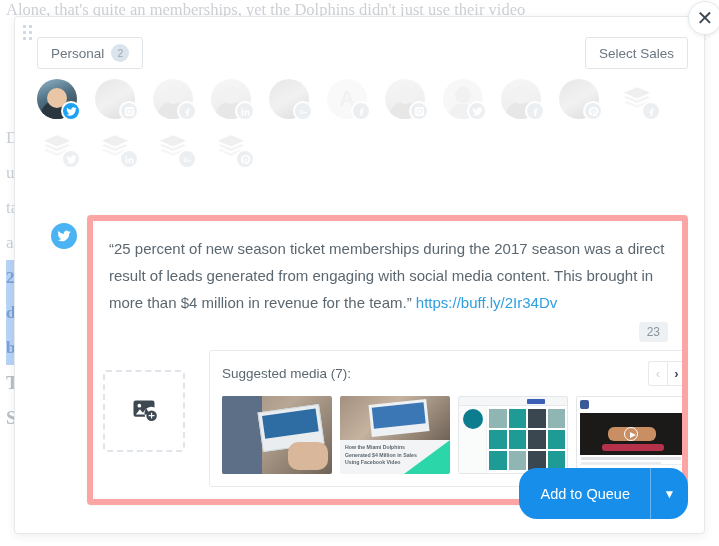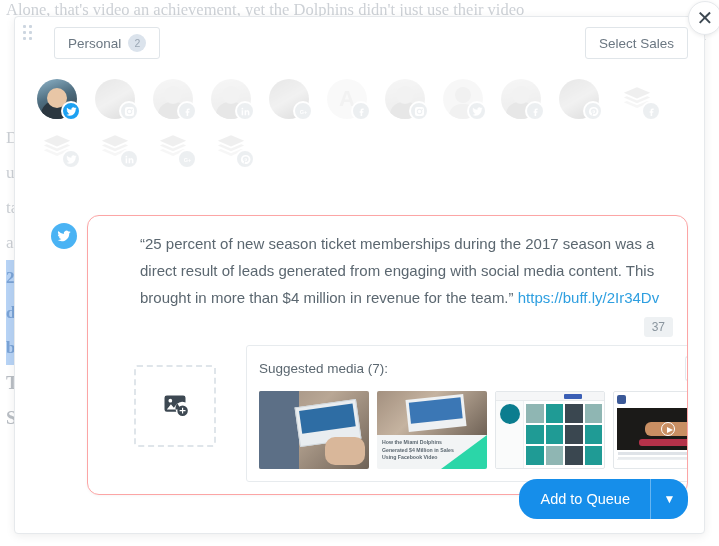--- a/index.html
+++ b/index.html
@@ -87,24 +87,24 @@
     color: #3d4852;
     font-size: 20px;
     line-height: 1;
     cursor: pointer;
     box-shadow: 0 1px 4px rgba(0,0,0,.08);
   }
 
   
   .top-bar {
     position: absolute;
-    left: 17px; top: 10px; right: 0;
+    left: 0; top: 10px; right: 0;
     height: 42px;
     padding: 0 16px 0 22px;
-    display: flex; align-items: flex-start;
+    display: flex; align-items: flex-end;
   }
   .btn-outline {
     height: 32px;
     padding: 0 13px;
     background: #ffffff;
     border: 1px solid #e0e5e9;
     border-radius: 3px;
     color: #6b7782;
     font-size: 13.5px;
     display: inline-flex; align-items: center; gap: 7px;
@@ -220,25 +220,24 @@
     background: #4ab3f4;
     display: flex; align-items: center; justify-content: center;
     flex: 0 0 26px;
     margin-top: 8px;
   }
   .composer-avatar svg { width: 14px; height: 14px; fill: #fff; }
 
   .composer {
     flex: 1;
     background: #ffffff;
-    border: 1px solid #fca5a5;
-    border-radius: 12px;
+    border: 6px solid #fca5a5;
+    border-radius: 4px;
     box-shadow: 0 1px 3px rgba(0,0,0,.04);
     overflow: hidden;
-    padding-left: 36px;
   }
   .composer-text {
     padding: 14px 16px 4px 16px;
     font-size: 15px;
     line-height: 27px;
     color: #5b6770;
   }
   .composer-text a { color: #2e9fe0; text-decoration: none; }
   .char-row {
     display: flex; justify-content: flex-end;
@@ -248,21 +247,21 @@
     background: #eef1f3;
     color: #8a959e;
     font-size: 12px;
     border-radius: 3px;
     padding: 3px 8px;
   }
 
   
   .media-zone {
     display: flex;
-    gap: 16px;
+    gap: 10px;
     padding: 0 10px 12px 10px;
     align-items: flex-start;
   }
   .upload-box {
     width: 82px; height: 82px;
     border: 2px dashed #dfe5ea;
     border-radius: 3px;
     display: flex; align-items: center; justify-content: center;
     margin: 20px 14px 0 0;
     flex: 0 0 82px;
@@ -362,21 +361,21 @@
   .t4 .fbar { position:absolute; left:3px; bottom:3px; right:3px; height:6px; border-top:1px solid #eceff1; }
 
   
   .footer {
     position: absolute;
     left: 0; right: 16px; bottom: 14px;
     display: flex; justify-content: flex-end;
   }
   .queue-btn {
     display: flex;
-    height: 40px;
+    height: 51px;
     border-radius: 18px;
     overflow: hidden;
     background: #168eea;
     cursor: pointer;
   }
   .queue-label {
     display: flex; align-items: center;
     padding: 0 20px 0 22px;
     color: #ffffff;
     font-size: 14.5px;
@@ -386,21 +385,21 @@
     width: 38px;
     border-left: 1px solid rgba(255,255,255,.35);
     color: #ffffff;
     font-size: 12px;
   }
 </style>
 </head>
 <body>
 
 <div class="page-bg">
-  <div class="bg-line bg-top">Alone, that's video an achievement, yet the Dolphins didn't just use their video</div>
+  <div class="bg-line bg-top">Alone, that's quite an memberships, yet the Dolphins didn't just use their video</div>
   <div class="bg-left-col">
     <div>D</div>
       <div>us</div>
       <div>ta</div>
       <div>an</div>
     <div class="bg-sel">2</div>
       <div class="bg-sel">di</div>
       <div class="bg-sel">b</div>
     <div class="bg-head">T</div>
       <div class="bg-head">S</div>
@@ -599,21 +598,21 @@
     <div class="composer-avatar">
       <svg viewBox="0 0 24 24">
           <path d="M23 4.9c-.8.4-1.7.7-2.6.8 1-.6 1.7-1.5 2-2.6-.9.5-1.9.9-2.9 1.1a4.6 4.6 0 0 0-7.8 4.2A13 13 0 0 1 2.2 3.6a4.6 4.6 0 0 0 1.4 6.1c-.7 0-1.4-.2-2-.5v.1c0 2.2 1.5 4 3.6 4.5-.6.2-1.3.2-2 .1a4.6 4.6 0 0 0 4.3 3.2A9.2 9.2 0 0 1 1 19c2 1.3 4.4 2 7 2 8.4 0 13-7 13-13v-.6c.9-.6 1.6-1.4 2.2-2.3z"></path>
         </svg>
     </div>
     <div class="composer">
       <div class="composer-text">
         <span>“25 percent of new season ticket memberships during the 2017 season was a direct result of leads generated from engaging with social media content. This brought in more than $4 million in revenue for the team.” </span><a href="#">https://buff.ly/2Ir34Dv</a>
       </div>
       <div class="char-row">
-        <span class="char-count">37</span>
+        <span class="char-count">23</span>
       </div>
 
       <div class="media-zone">
         <div class="upload-box">
           <svg viewBox="0 0 24 24">
               <path d="M19 3H5a2 2 0 0 0-2 2v10a2 2 0 0 0 2 2h8.1a6.5 6.5 0 0 1 .4-6.4A6.5 6.5 0 0 1 21 9.1V5a2 2 0 0 0-2-2zM8 9a1.6 1.6 0 1 1 0-3.2A1.6 1.6 0 0 1 8 9zm-3 6 3.5-4.5 2.5 3 3-3.8L17 15H5z"></path>
               <path d="M18.5 11.5A4.5 4.5 0 1 0 23 16a4.5 4.5 0 0 0-4.5-4.5zm2.5 5h-2v2h-1v-2h-2v-1h2v-2h1v2h2z"></path>
             </svg>
         </div>
 

